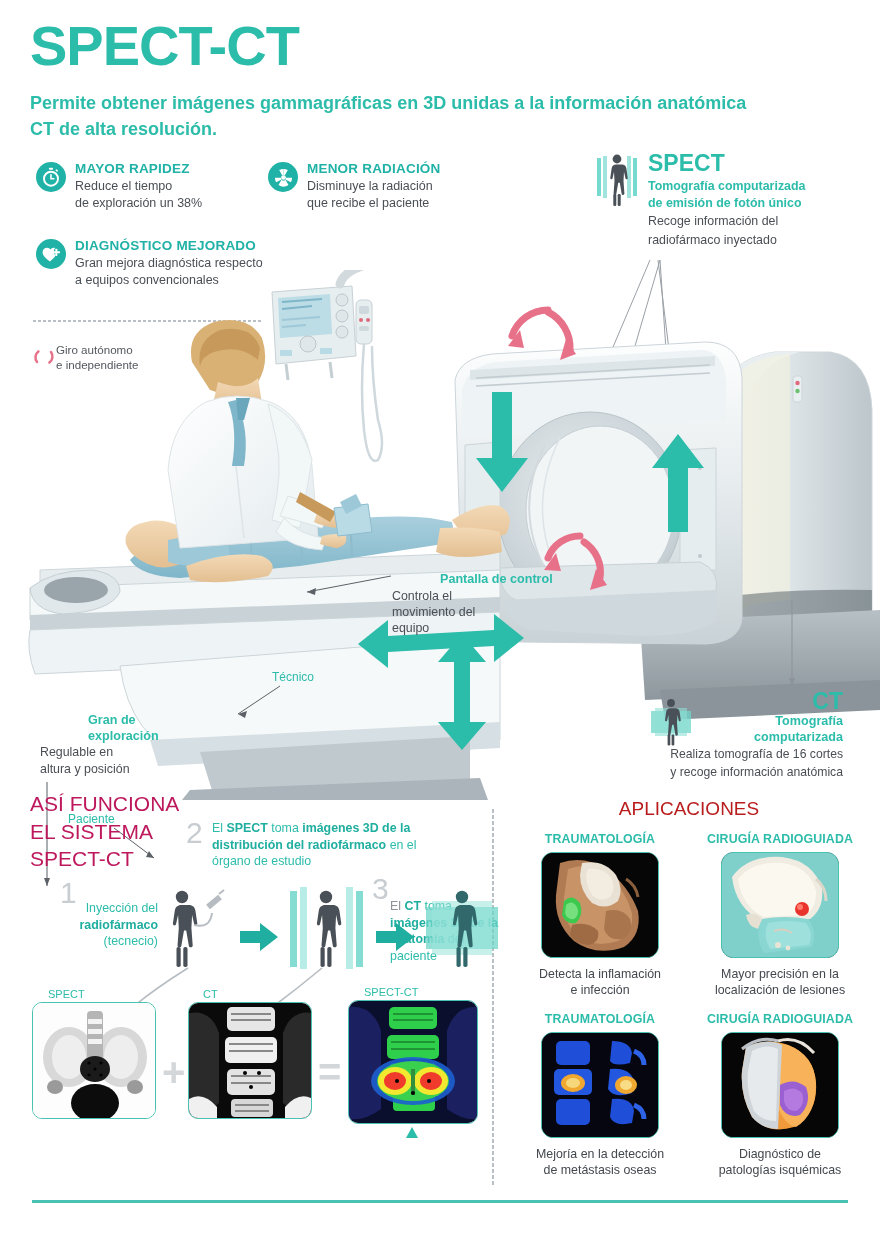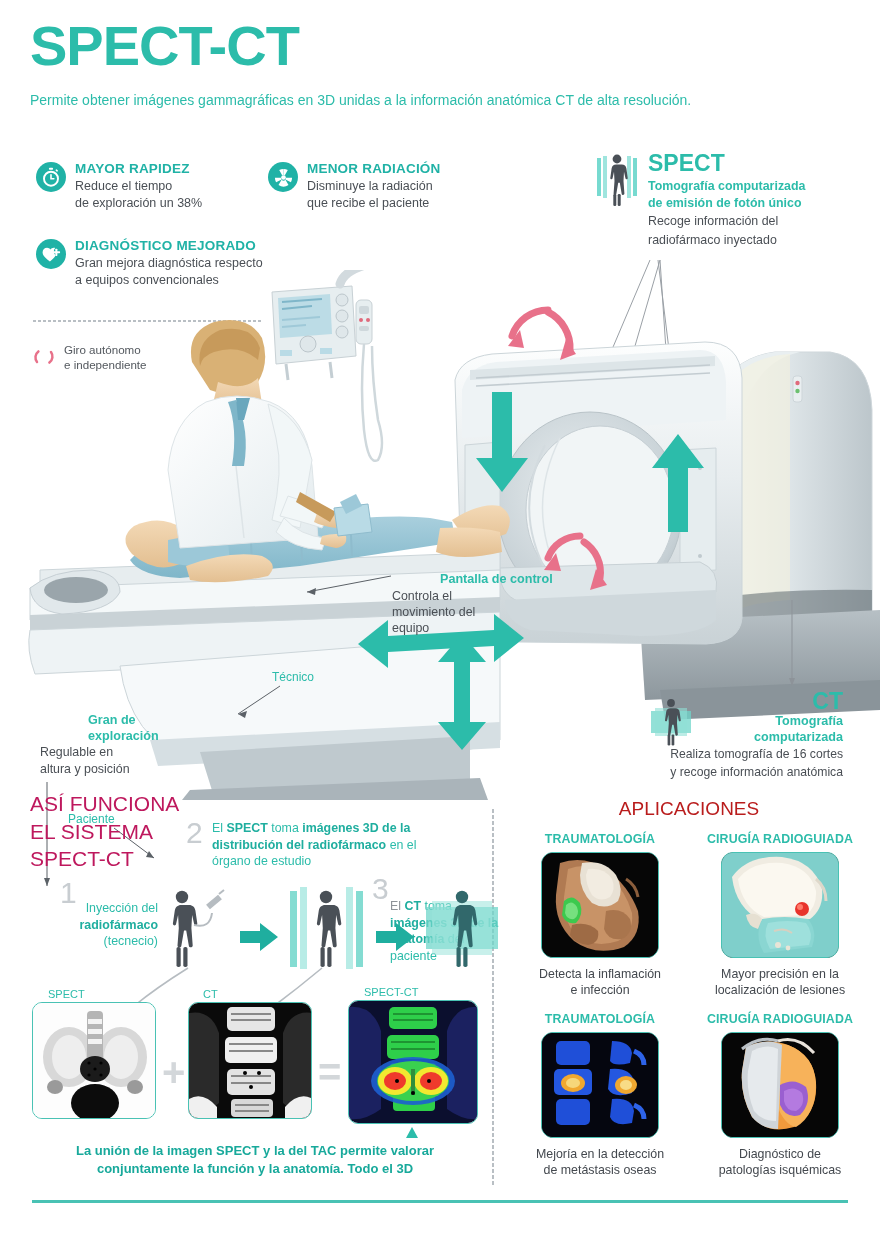--- a/index.html
+++ b/index.html
@@ -13,21 +13,21 @@
   .page { position: relative; width: 880px; height: 1245px; background:#fff; }
 
   
   .hero-title {
     position: absolute; left: 30px; top: 18px;
     font-size: 56px; font-weight: bold; letter-spacing: -1px;
     color: #2CBCAA; line-height: 1;
   }
   .hero-sub {
     position: absolute; left: 30px; top: 90px; width: 720px;
-    font-size: 14px; color: #2CBCAA; line-height: 1.45; font-weight: 400;
+    font-size: 18px; color: #2CBCAA; line-height: 1.45; font-weight: 700;
   }
 
   
   .feat { position: absolute; display: flex; gap: 9px; align-items: flex-start; }
   .feat-ico {
     width: 30px; height: 30px; border-radius: 50%;
     background: #20B2A6; flex: 0 0 30px;
     display: flex; align-items: center; justify-content: center;
     margin-top: 2px;
   }
@@ -51,21 +51,21 @@
   .spect-call-gray { font-size: 12.4px; color: #4a4f55; line-height: 1.33; margin-top: 2px;}
 
   
   .dots-h {
     position: absolute; left: 32px; top: 320px; width: 230px; height: 2px;
     background-image: radial-gradient(#b9bfc4 50%, transparent 51%);
     background-size: 5px 2px; background-repeat: repeat-x;
   }
 
   
-  .giro { position: absolute; left: 32px; top: 342px; display:flex; gap:8px; align-items:center; }
+  .giro { position: absolute; left: 32px; top: 342px; display:flex; align-items:center; }
   .giro-txt { font-size: 11.6px; color: #53585e; line-height: 1.3; }
 
   
   .stage { position: absolute; left: 0; top: 270px; width: 880px; height: 530px; }
 
   
   .lbl { position: absolute; }
   .lbl-h { font-size: 12.6px; font-weight: bold; color: #2CBCAA; line-height: 1.25; margin-left: 48px; }
   .lbl-p { font-size: 12.4px; color: #4a4f55; line-height: 1.3; }
   .lbl-teal-sm { font-size: 12px; color: #2CBCAA; }
@@ -646,24 +646,20 @@
             <circle cx="80" cy="80" r="2"></circle>
             <circle cx="64" cy="92" r="2"></circle>
         </g>
       </svg>
     </div>
 
     <svg style="position:absolute;left:400px;top:336px;width:30px;height:14px">
       <path d="M6 12 l6 -11 6 11 z" fill="#2CBCAA"></path>
     </svg>
 
-    <div class="bottom-note">
-      <div>La unión de la imagen SPECT y la del TAC permite valorar</div>
-      <div>conjuntamente la función y la anatomía. Todo el 3D</div>
-    </div>
 
     <div class="apps-title">APLICACIONES</div>
 
     <div class="app" id="app-1">
       <div class="app-h">TRAUMATOLOGÍA</div>
       <div class="app-img">
         <svg width="118" height="106" viewBox="0 0 118 106">
           <rect width="118" height="106" fill="#060606"></rect>
           <path d="M18 10 Q42 2 64 16 Q86 32 96 58 Q100 82 82 94 Q54 104 32 88 Q12 70 14 42 Z" fill="#b07a52"></path>
           <path d="M26 16 Q48 8 66 22 Q84 38 90 60 Q92 80 76 88 Q52 96 34 82 Q20 66 22 44 Z" fill="#c89367"></path>

